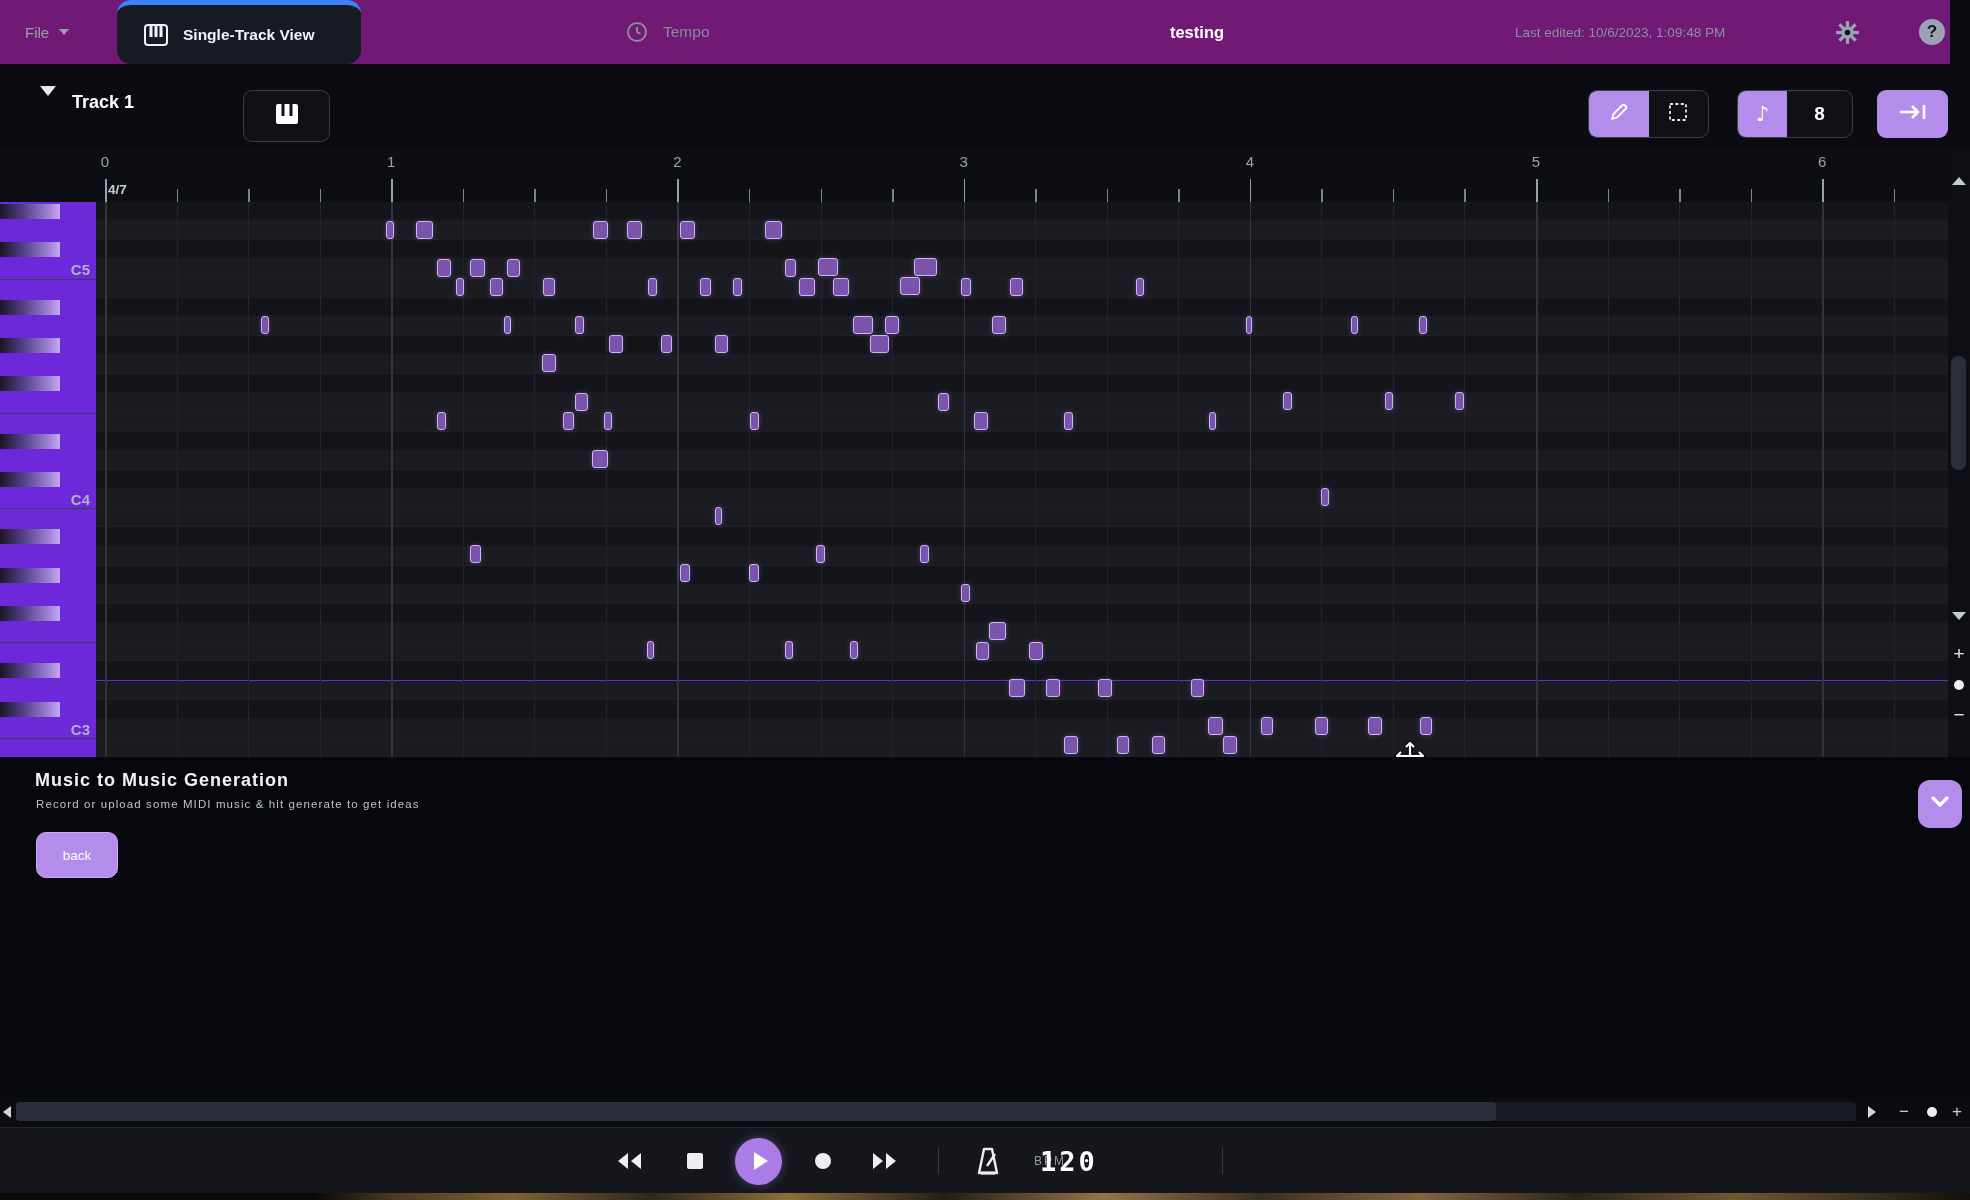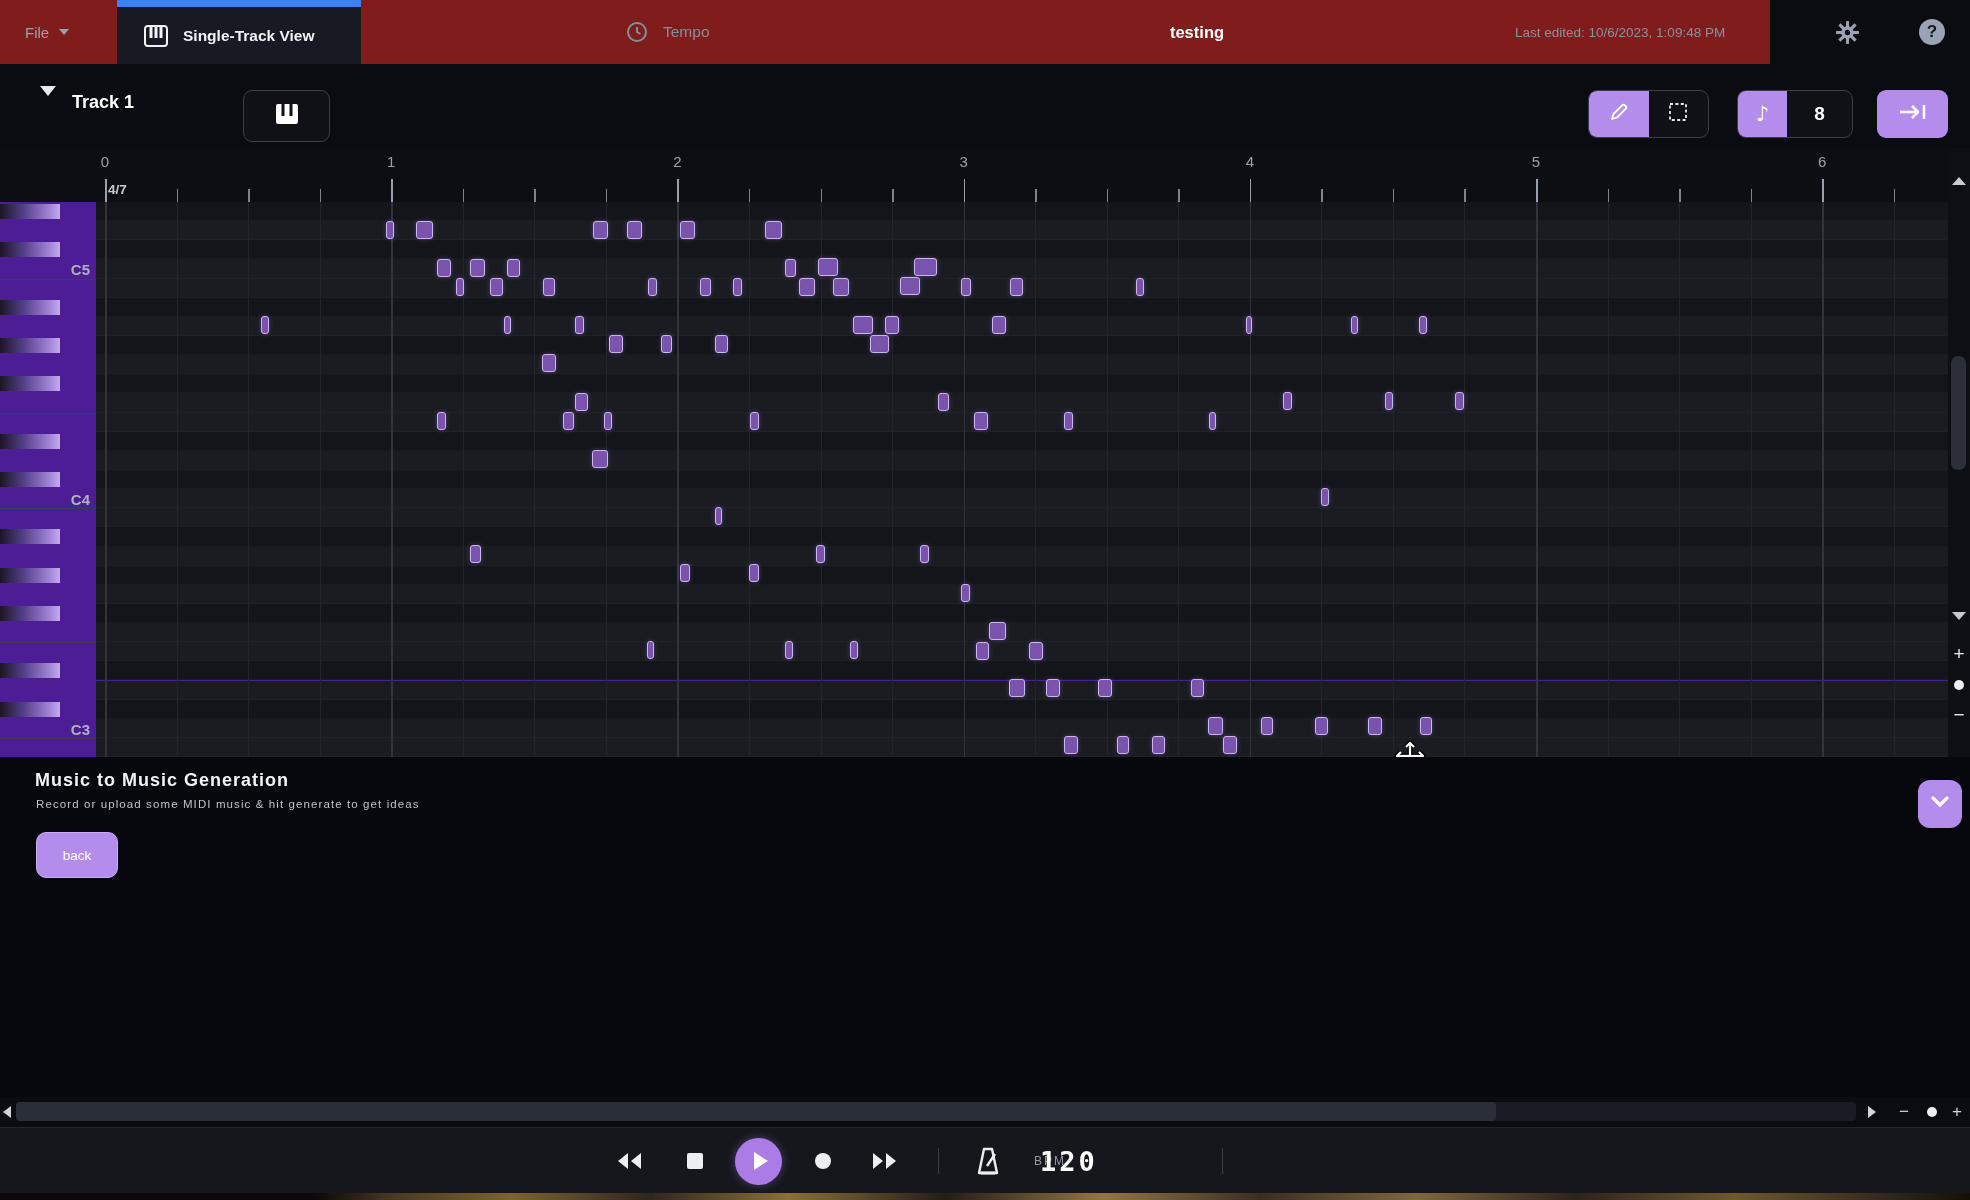--- a/index.html
+++ b/index.html
@@ -1,29 +1,29 @@
 <!DOCTYPE html>
 <html><head>
 <meta charset="utf-8">
 <style>
   html,body{margin:0;padding:0;background:#000;}
   .stage{position:relative;width:1970px;height:1200px;background:#0b0c11;overflow:hidden;
          font-family:"Liberation Sans",sans-serif;color:#e8e9ee;}
   .abs{position:absolute;}
 
   
-  .topbar{position:absolute;left:0;top:0;width:1770px;height:64px;background:#7f1d1d;}
+  .topbar{position:absolute;left:0;top:0;width:1950px;height:64px;background:#701a75;}
   .file-menu{position:absolute;left:25px;top:0;height:64px;display:flex;align-items:center;gap:10px;
              color:#9aa0ae;font-size:15px;cursor:pointer;}
   .caret-down{width:0;height:0;border-left:5px solid transparent;border-right:5px solid transparent;
               border-top:6px solid #9aa0ae;}
   .tab{position:absolute;top:0;height:64px;display:flex;align-items:center;gap:14px;
        color:#878d9a;font-size:15.5px;}
-  .tab.active{background:#171923;color:#f2f3f7;font-weight:bold;border-top:7px solid #3b82f6;
-              box-sizing:border-box;}
+  .tab.active{background:#171923;color:#f2f3f7;font-weight:bold;border-top:5px solid #3b82f6;
+              box-sizing:border-box;border-radius:14px;}
   .tab .ticon{display:flex;align-items:center;}
   .apptitle{position:absolute;top:0;height:64px;display:flex;align-items:center;
             font-weight:bold;font-size:16.5px;color:#fff;}
   .lastedit{position:absolute;top:0;height:64px;display:flex;align-items:center;
             color:#8a90a0;font-size:13.5px;}
   .helpcircle{position:absolute;width:26px;height:26px;border-radius:50%;background:#9aa3b3;
               color:#14161c;font-weight:bold;font-size:17px;display:flex;align-items:center;justify-content:center;}
 
   
   .trackbar{position:absolute;left:0;top:64px;width:1970px;height:84px;background:#0b0c11;}
@@ -41,21 +41,21 @@
 
   
   .ruler{position:absolute;left:0;top:148px;width:1948px;height:54px;background:#0d0e13;}
   .rnum{position:absolute;top:5px;transform:translateX(-50%);color:#9ba1ac;font-size:15px;}
   .rtick{position:absolute;bottom:0;width:1.5px;background:#7e8492;}
   .rtick.minor{height:13px;}
   .rtick.major{height:23px;background:#9aa0ad;}
   .timesig{position:absolute;left:108px;top:34px;color:#c6c9d1;font-size:13.5px;font-weight:bold;}
 
   
-  .grid-clip{position:absolute;left:0;top:202px;width:1948px;height:555px;overflow:hidden;background:#4c1d95;}
+  .grid-clip{position:absolute;left:0;top:202px;width:1948px;height:555px;overflow:hidden;background:#6d28d9;}
   .prow{position:absolute;left:96px;width:1852px;background:#1a1c22;box-sizing:border-box;
         border-bottom:1px solid rgba(255,255,255,0.025);}
   .prow.pblack{background:#14151a;}
   .kbar{position:absolute;left:0;width:60px;height:15px;
         background:linear-gradient(90deg,#1c1526 0%,#54418a 40%,#a083d6 82%,#c7a9f2 100%);}
   .klabel{position:absolute;left:58px;width:32px;text-align:right;color:#aeb2bd;
           font-size:15px;font-weight:bold;}
   .sepline{position:absolute;left:0;width:1948px;height:1px;background:#3a3f4c;}
   .vline{position:absolute;top:0;height:555px;width:1px;background:#23252e;}
   .vline.major{background:#31343f;width:1.5px;}

